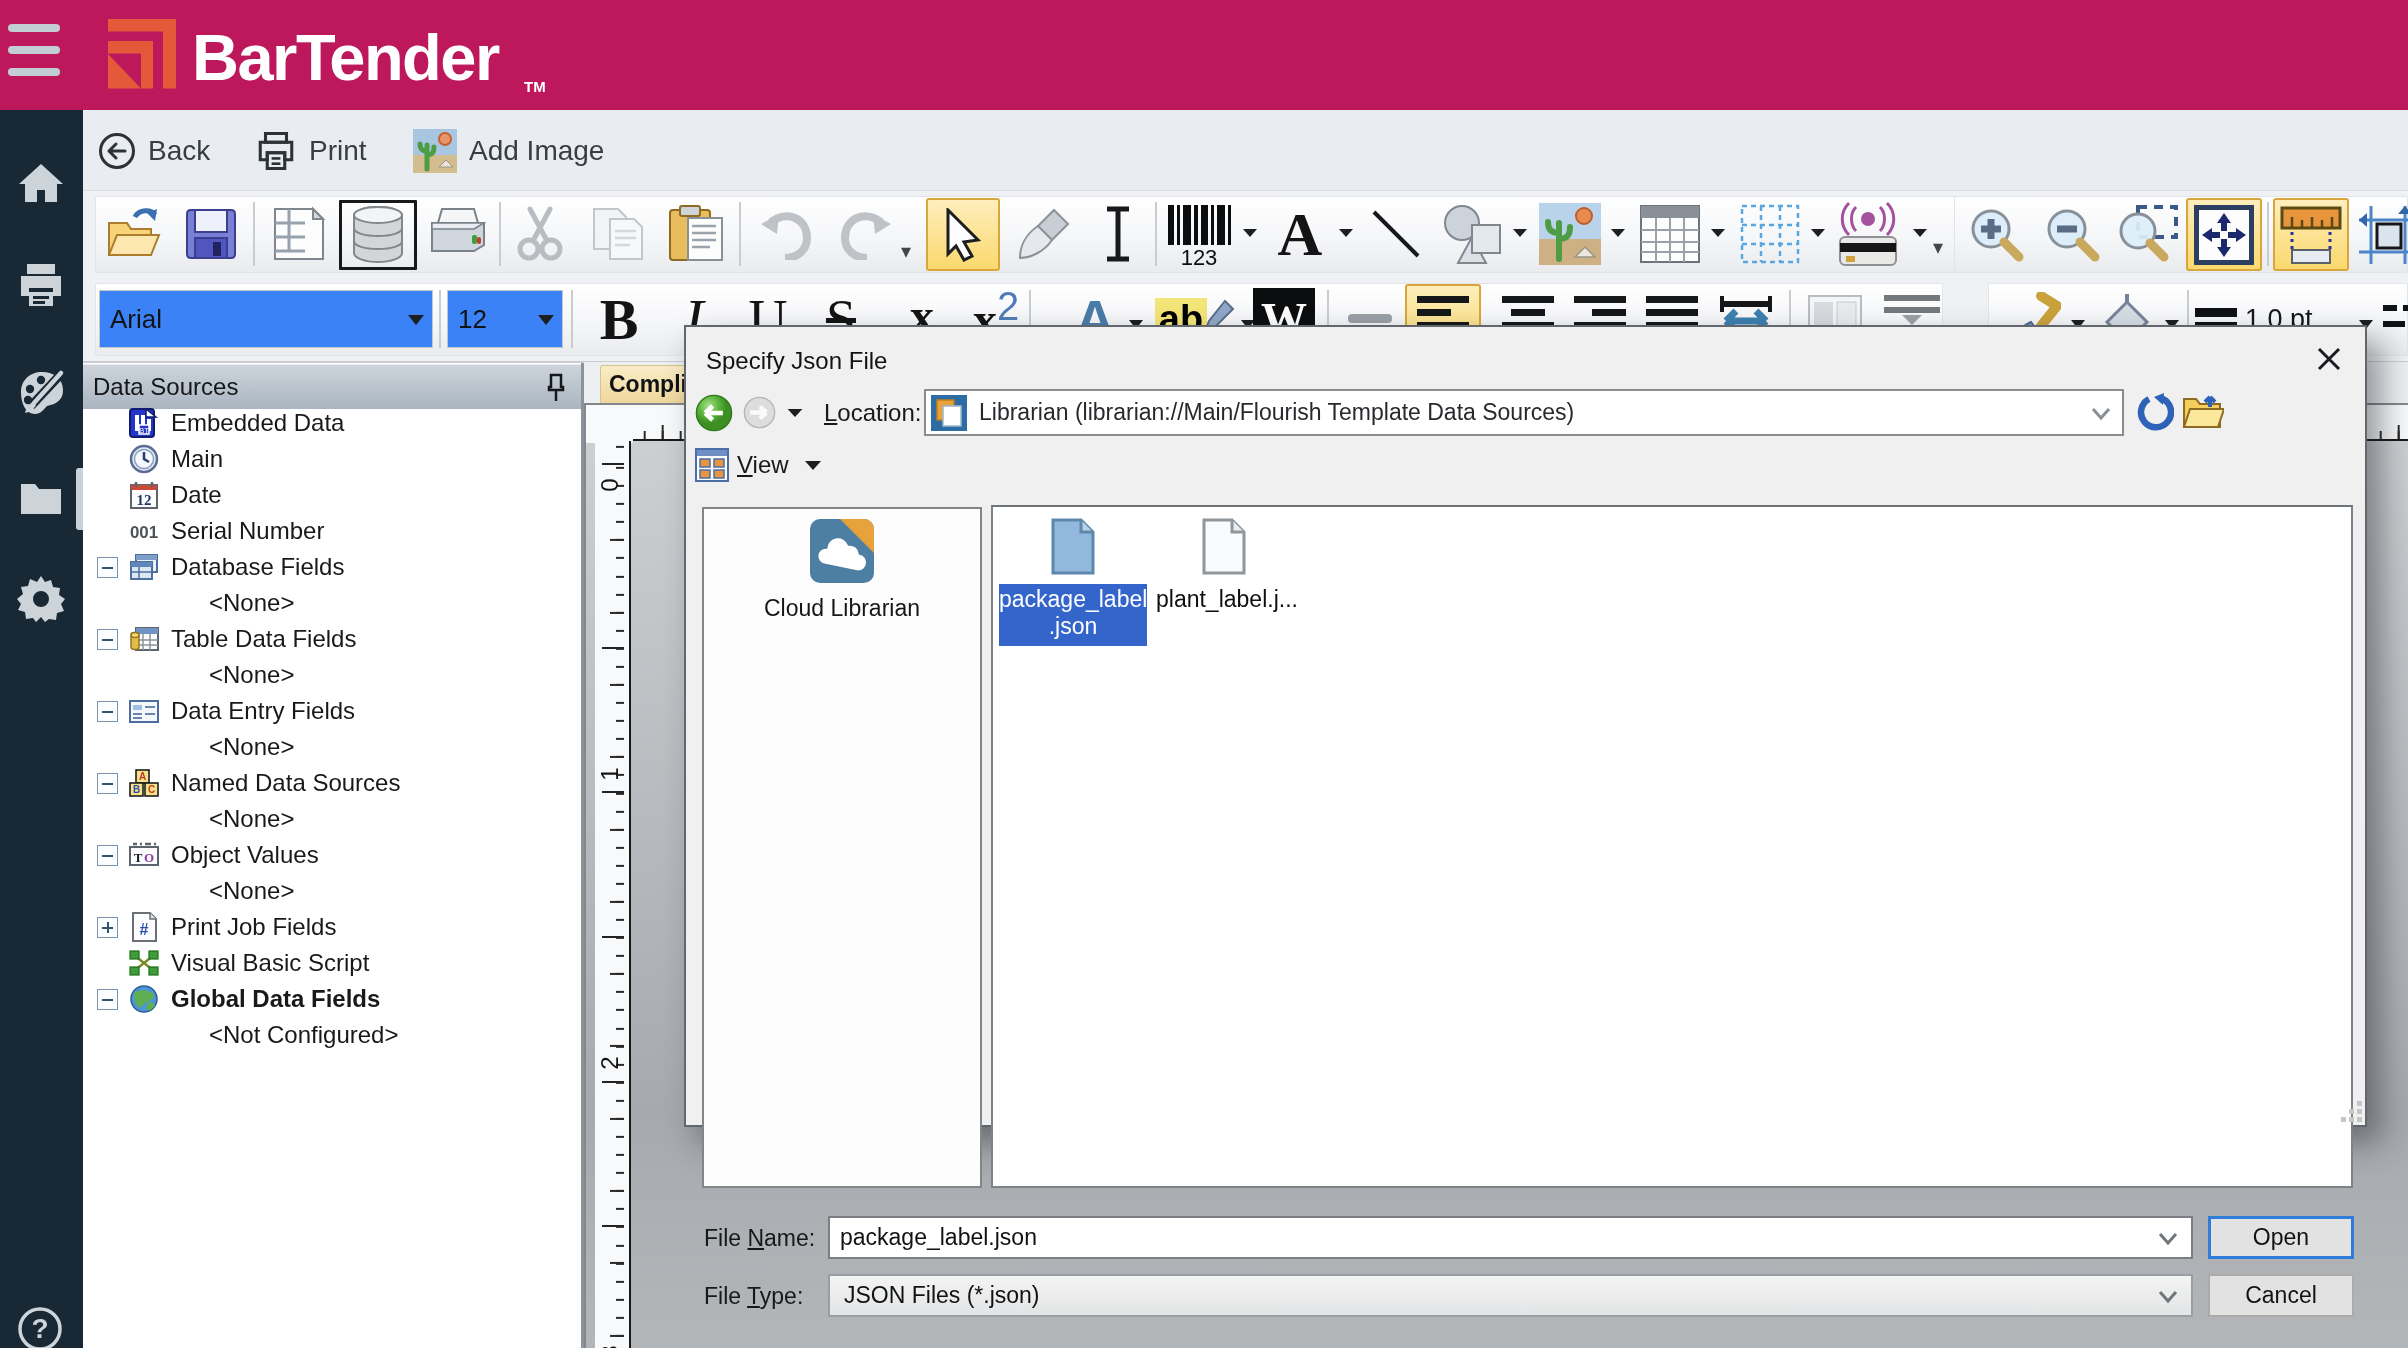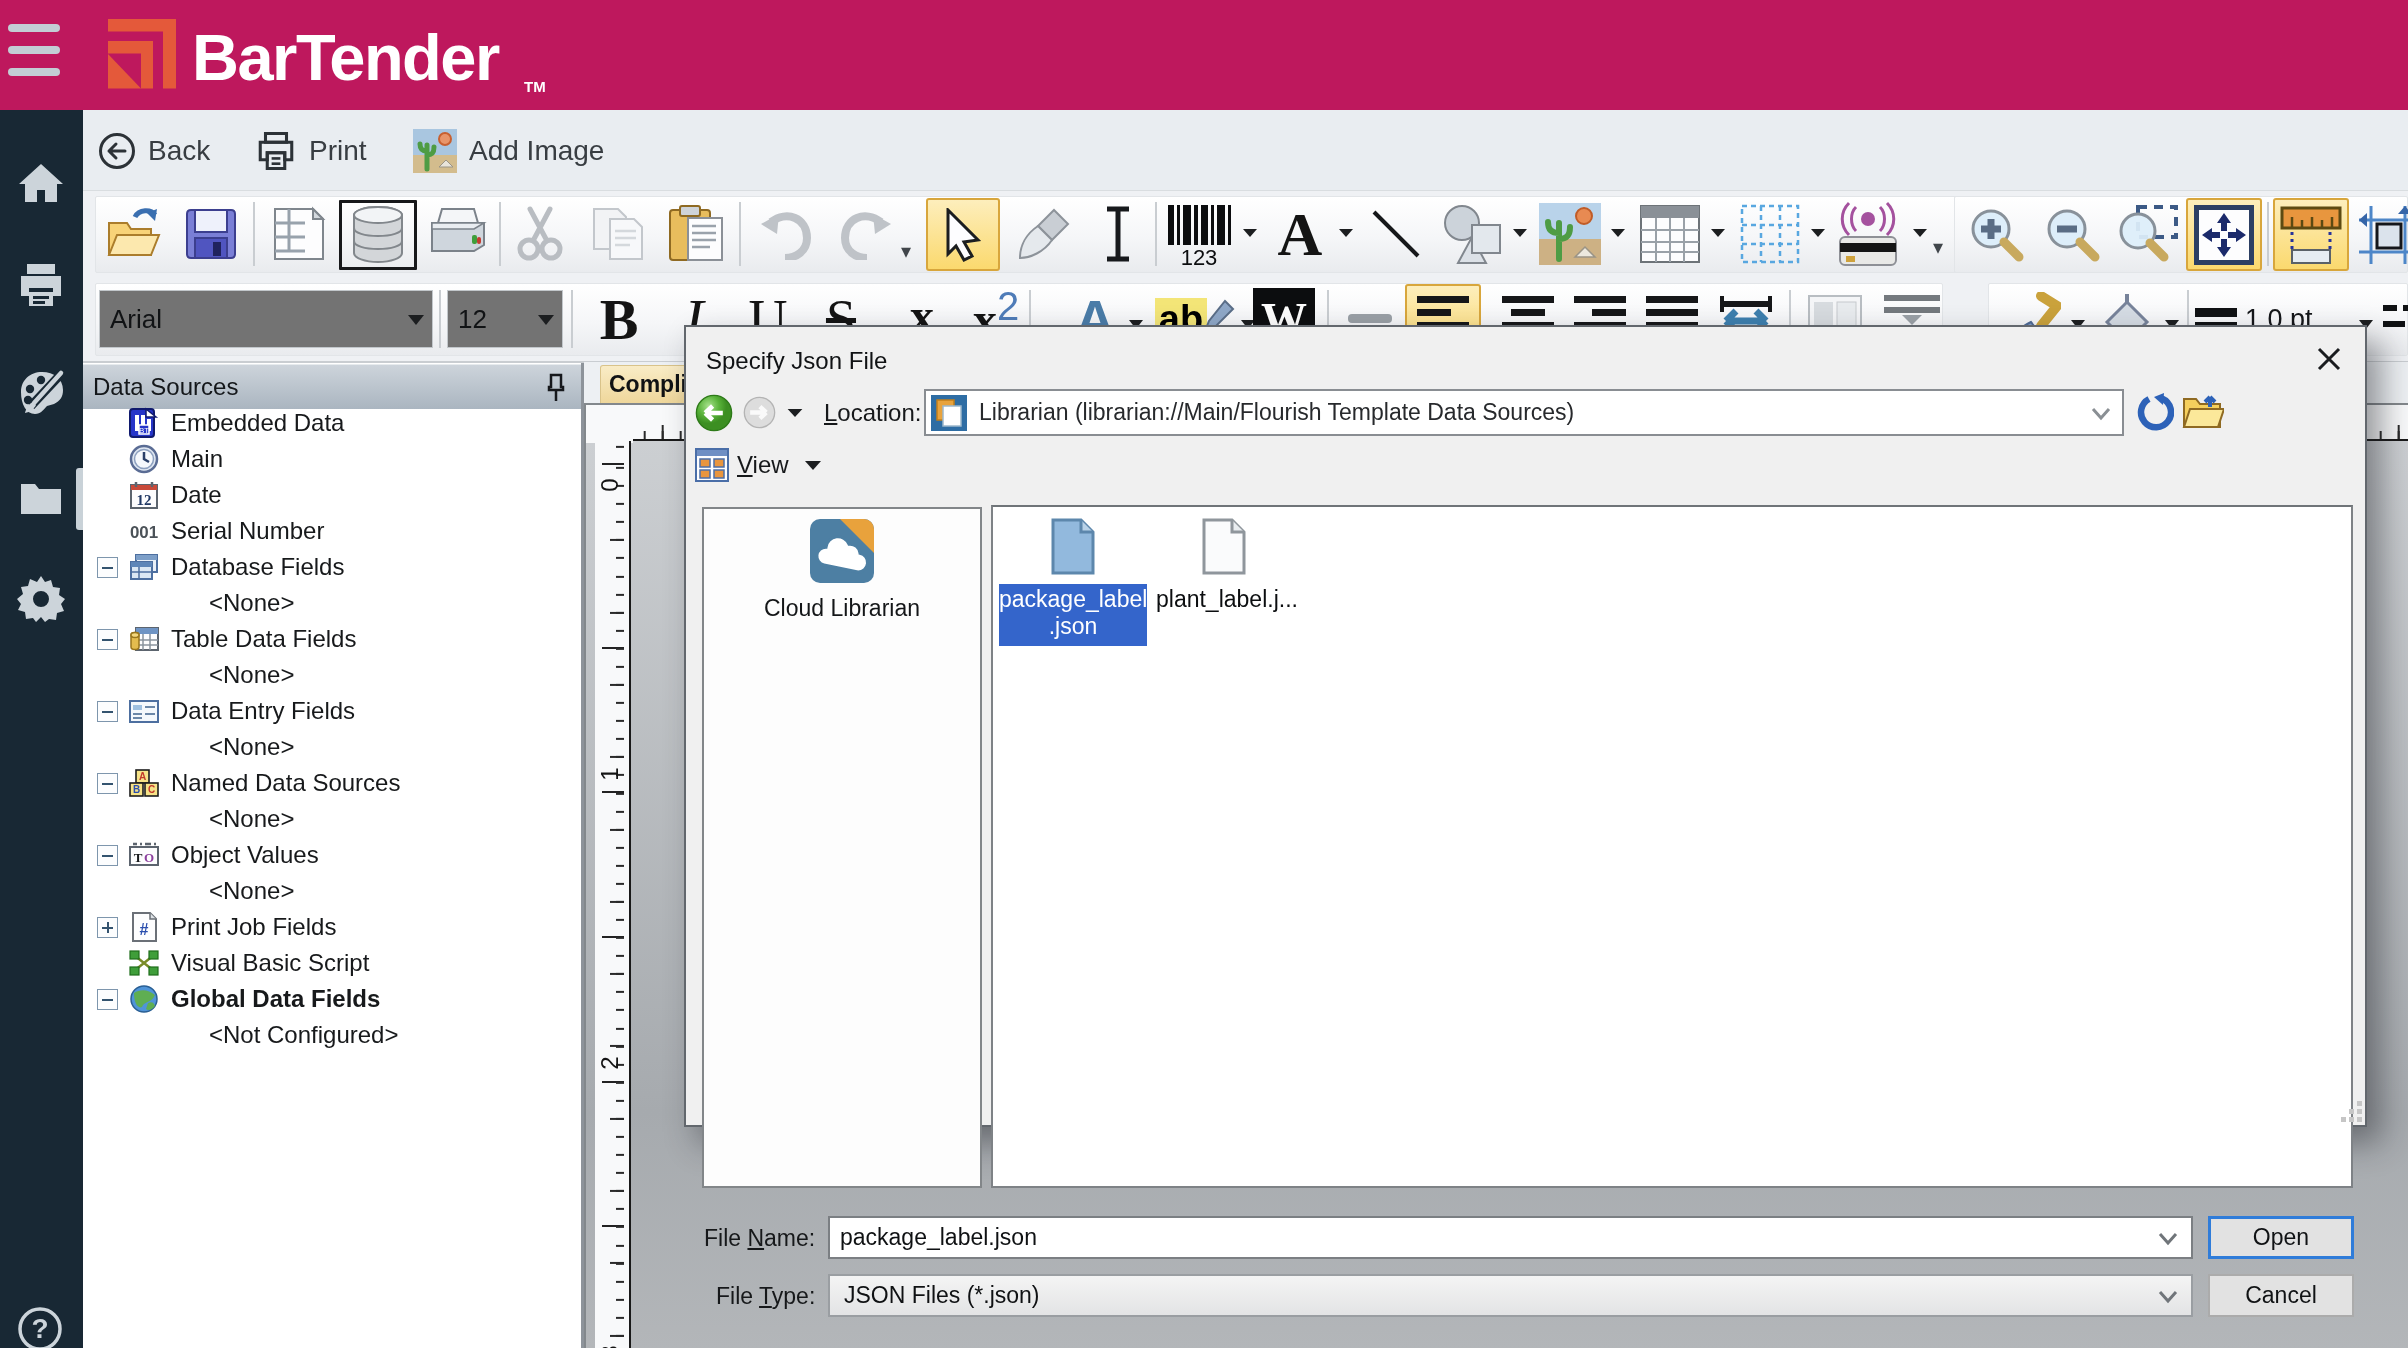--- a/index.html
+++ b/index.html
@@ -27,21 +27,21 @@
   
   #row3 { left:83px; top:191px; width:2325px; height:87px; background:#eff1f4; }
   #row4 { left:83px; top:278px; width:2325px; height:85px; background:#eff1f4; border-bottom:2px solid #c9cdd1; }
   .strip { position:absolute; background:linear-gradient(#ffffff, #f5f6f8 55%, #e9ebee); border:1px solid #e2e5e8; border-radius:2px; }
   .tb { position:absolute; display:flex; align-items:center; justify-content:center; cursor:pointer; }
   .tb.sel { background:linear-gradient(#fdeebc, #fbd96e); border:2px solid #d8a63c; border-radius:3px; }
   .tb.selbox { border:3px solid #17181a; border-radius:1px; }
   .tdiv { position:absolute; width:2px; background:#c9cdd1; }
   .drop { position:absolute; width:0; height:0; border-left:7px solid transparent; border-right:7px solid transparent; border-top:9px solid #1c1e20; }
   .ovf { position:absolute; color:#41464b; font-size:20px; }
-  .combo { position:absolute; background:#737373; border:1px solid #c2c7cb; display:flex; align-items:center; }
+  .combo { position:absolute; background:#3b82f6; border:1px solid #c2c7cb; display:flex; align-items:center; }
   .combo .ctext { padding-left:10px; font-size:26px; color:#111315; }
   .combo .carr { position:absolute; right:8px; top:50%; margin-top:-4px; width:0; height:0; border-left:8px solid transparent; border-right:8px solid transparent; border-top:10px solid #1c1e20; }
   .serifb { font-family:"Liberation Serif", serif; color:#141414; }
 
   
   #panel { left:83px; top:363px; width:498px; height:985px; background:#ffffff; }
   #panel-edge { left:581px; top:363px; width:3px; height:985px; background:#8d939a; }
   #panel-head { left:83px; top:364px; width:498px; height:45px; background:linear-gradient(#cdd4db,#aab5c0); border-top:1px solid #e7ebee; display:flex; align-items:center; }
   #panel-title { margin-left:10px; font-size:24px; color:#14171a; }
   #pin { position:absolute; right:12px; top:8px; }
@@ -777,21 +777,21 @@
   <div id="fname-combo">
     <span id="fname-text">package_label.json</span>
     <span class="abs" style="right:12px; top:10px;">
       <svg class="chev" viewBox="0 0 22 22">
           <path d="M3 6 L11 15 L19 6" stroke="#70757a" stroke-width="3" fill="none"></path>
         </svg>
     </span>
   </div>
   <div class="btn" id="btn-open">Open</div>
 
-  <label class="frow-label" style="top:956px;margin-left:12px;"><span>File </span><u>T</u><span>ype:</span></label>
+  <label class="frow-label" style="top:956px;"><span>File </span><u>T</u><span>ype:</span></label>
   <div id="ftype-combo">
     <span id="ftype-text">JSON Files (*.json)</span>
     <span class="abs" style="right:12px; top:10px;">
       <svg class="chev" viewBox="0 0 22 22">
           <path d="M3 6 L11 15 L19 6" stroke="#70757a" stroke-width="3" fill="none"></path>
         </svg>
     </span>
   </div>
   <div class="btn" id="btn-cancel">Cancel</div>
 

